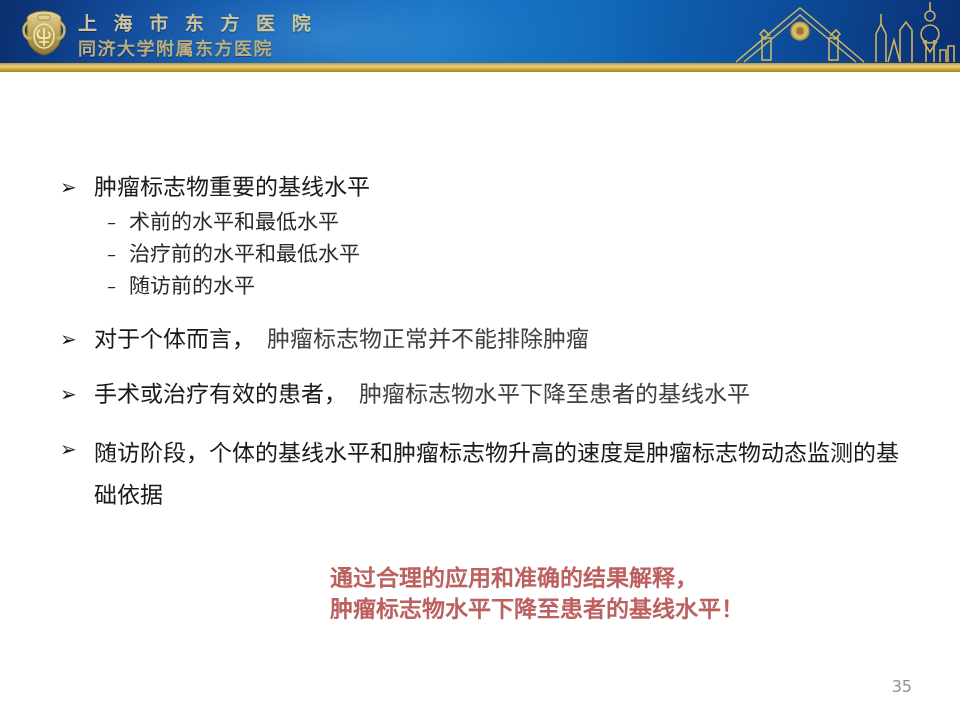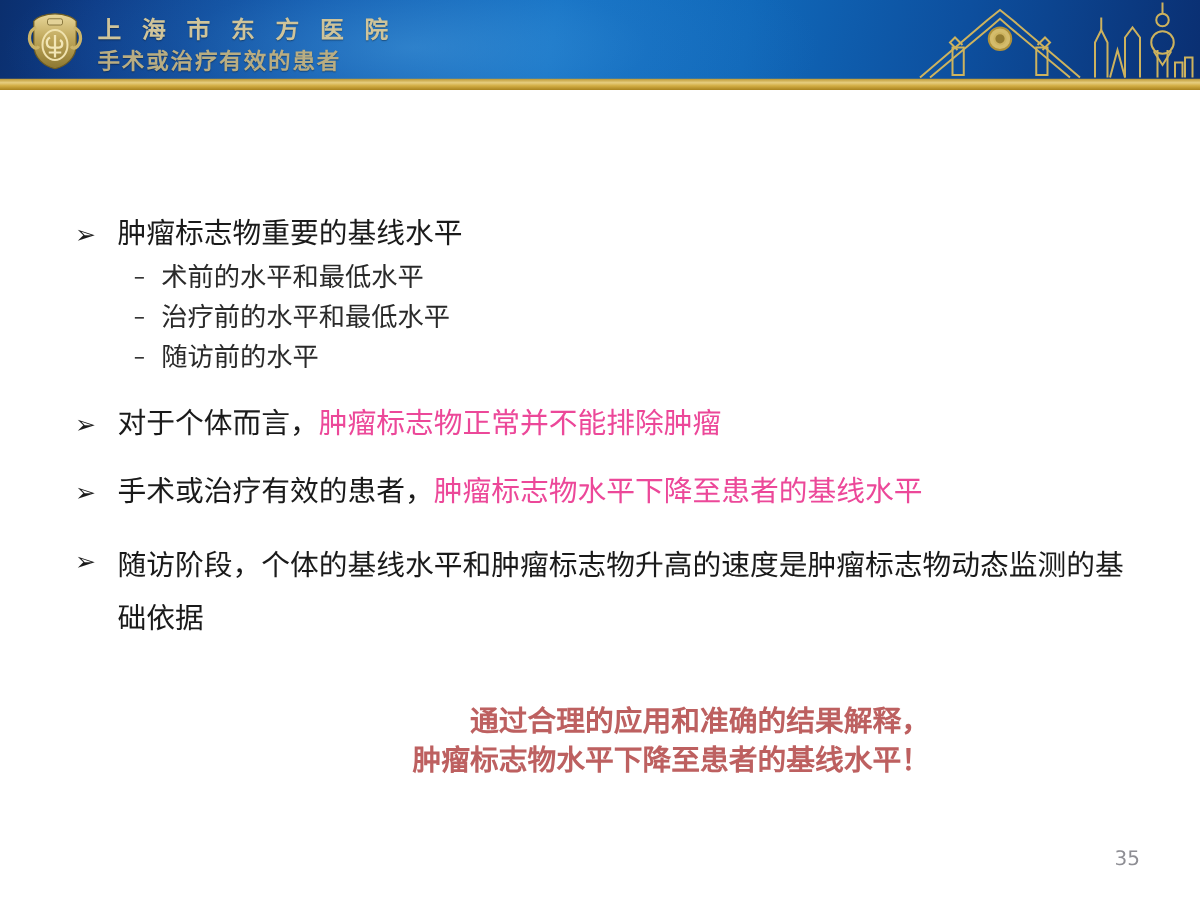--- a/index.html
+++ b/index.html
@@ -168,21 +168,22 @@
   }
 
   .bullet-text {
     font-size: 23px;
     line-height: 34px;
     color: #1a1a1a;
     max-width: 800px;
   }
 
   .bullet-text .hl-blue {
-    color: #ec4899;
+    color: #404040;
+    margin-left: 12px;
   }
 
   .sub-list {
     margin: 2px 0 0 0;
     padding: 0;
     list-style: none;
   }
   .sub-item {
     display: flex;
     align-items: flex-start;
@@ -210,21 +211,20 @@
   .conclusion {
     position: absolute;
     left: 330px;
     top: 562px;
     color: #bd6060;
     font-size: 23px;
     line-height: 31px;
     font-weight: 700;
     font-family: "DejaVu Serif", "Liberation Serif", serif;
     white-space: nowrap;
-    text-align: right;
   }
   .conclusion div { white-space: nowrap; }
 
   
   .page-number {
     position: absolute;
     right: 48px;
     bottom: 24px;
     color: #8e8e94;
     font-size: 16px;
@@ -254,21 +254,21 @@
         <rect x="19" y="7" width="12" height="5" rx="1.5" fill="#e3d298" stroke="#6d5c24" stroke-width="0.6"></rect>
         <ellipse cx="25" cy="28" rx="10" ry="12" fill="none" stroke="#f0e2ae" stroke-width="1.6"></ellipse>
         <path d="M21 22 C17 24 18 30 22 30 L28 30 C31 30 32 26 29 24" fill="none" stroke="#f2e6b6" stroke-width="1.8"></path>
         <line x1="25" y1="20" x2="25" y2="38" stroke="#f2e6b6" stroke-width="1.8"></line>
         <line x1="20" y1="34" x2="30" y2="34" stroke="#f2e6b6" stroke-width="1.6"></line>
       </svg>
     </div>
 
     <div class="logo-text">
       <div class="logo-line1">上 海 市 东 方 医 院</div>
-      <div class="logo-line2">手术或治疗有效的患者</div>
+      <div class="logo-line2">同济大学附属东方医院</div>
     </div>
 
     <div class="header-art">
       <svg width="230" height="64" viewBox="0 0 230 64">
         <g stroke="#d8b95c" stroke-width="1.6" fill="none" opacity="0.95">
 
           <path d="M6 62 L60 16 L70 8 L80 16 L134 62"></path>
           <path d="M14 62 L62 22 L70 15 L78 22 L126 62"></path>
 
           <path d="M40 36 L34 30 L30 34 L36 40"></path>

